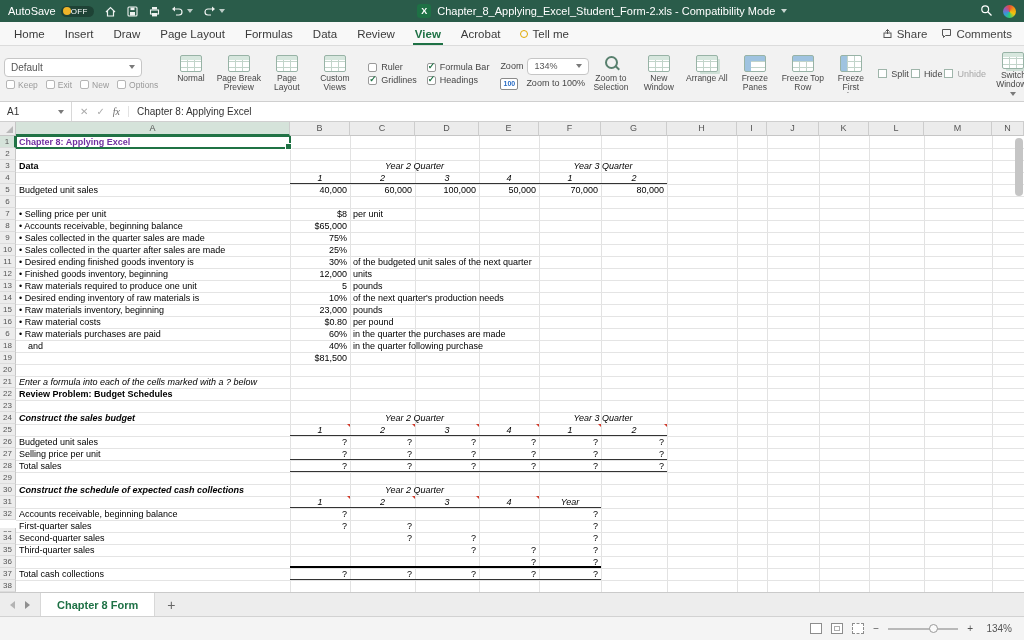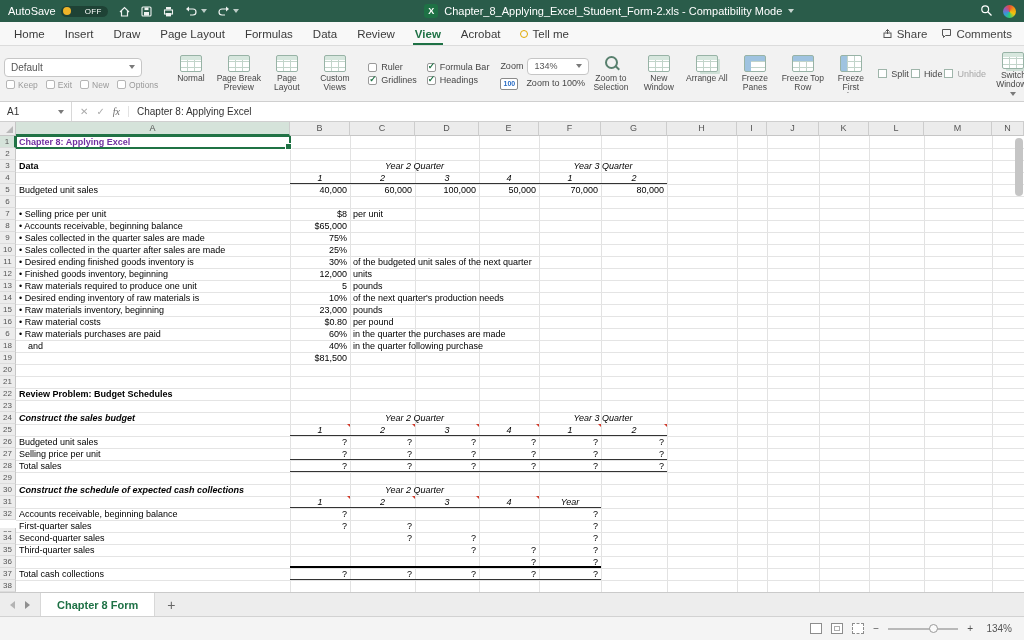--- a/index.html
+++ b/index.html
@@ -5,21 +5,21 @@
   * { box-sizing: border-box; }
   html,body { margin:0; padding:0; }
   body {
     width:1024px; height:640px; overflow:hidden; position:relative;
     font-family:"Liberation Sans", sans-serif; background:#fff; color:#222;
   }
   
   .titlebar{height:22px;background:#2a5c4a;display:flex;align-items:center;color:#fff;
     font-size:11px;padding:0 8px;gap:10px;}
   .autosave{display:flex;align-items:center;gap:5px;}
-  .as-pill{display:flex;align-items:center;gap:14px;background:rgba(0,0,0,.28);border-radius:8px;
+  .as-pill{display:flex;align-items:center;gap:0;background:rgba(0,0,0,.28);border-radius:8px;
     padding:1px 6px 1px 2px;font-size:8px;letter-spacing:.3px;}
   .as-dot{width:8px;height:8px;border-radius:50%;background:#f0b429;}
   .tb-icons{display:flex;align-items:center;gap:9px;}
   .tb-btn{display:flex;align-items:center;gap:2px;opacity:.92;}
   .tb-btn svg{display:block;}
   .chev-dn{width:0;height:0;border-left:3px solid transparent;border-right:3px solid transparent;
     border-top:4px solid rgba(255,255,255,.75);}
   .tb-title{flex:1;display:flex;align-items:center;justify-content:center;gap:6px;font-size:11px;}
   .xl-appicon{width:14px;height:14px;background:#1e7145;border-radius:3px;color:#fff;font-weight:bold;
     font-size:9px;display:flex;align-items:center;justify-content:center;}
@@ -544,20 +544,21 @@
     <div class="cell" style="left: 16px; top: 194px; width: 274px;">• Raw material costs</div>
     <div class="cell right" style="left: 290px; top: 194px; width: 60px;">$0.80</div>
     <div class="cell" style="left: 350px; top: 194px; width: 65px;">per pound</div>
     <div class="cell" style="left: 16px; top: 206px; width: 274px;">• Raw materials purchases are paid</div>
     <div class="cell right" style="left: 290px; top: 206px; width: 60px;">60%</div>
     <div class="cell" style="left: 350px; top: 206px; width: 65px;">in the quarter the purchases are made</div>
     <div class="cell indent" style="left: 16px; top: 218px; width: 274px;">and</div>
     <div class="cell right" style="left: 290px; top: 218px; width: 60px;">40%</div>
     <div class="cell" style="left: 350px; top: 218px; width: 65px;">in the quarter following purchase</div>
     <div class="cell right" style="left: 290px; top: 230px; width: 60px;">$81,500</div>
+    <div class="cell i" style="left: 16px; top: 254px; width: 274px;">Enter a formula into each of the cells marked with a ? below</div>
     <div class="cell b" style="left: 16px; top: 266px; width: 274px;">Review Problem: Budget Schedules</div>
     <div class="cell b i" style="left: 16px; top: 290px; width: 274px;">Construct the sales budget</div>
     <div class="cell i center" style="left: 350px; top: 290px; width: 129px;">Year 2 Quarter</div>
     <div class="cell i center" style="left: 539px; top: 290px; width: 128px;">Year 3 Quarter</div>
     <div class="cell i center bb cmt" style="left: 290px; top: 302px; width: 60px;">1</div>
     <div class="cell i center bb cmt" style="left: 350px; top: 302px; width: 65px;">2</div>
     <div class="cell i center bb cmt" style="left: 415px; top: 302px; width: 64px;">3</div>
     <div class="cell i center bb cmt" style="left: 479px; top: 302px; width: 60px;">4</div>
     <div class="cell i center bb cmt" style="left: 539px; top: 302px; width: 62px;">1</div>
     <div class="cell i center bb cmt" style="left: 601px; top: 302px; width: 66px;">2</div>

